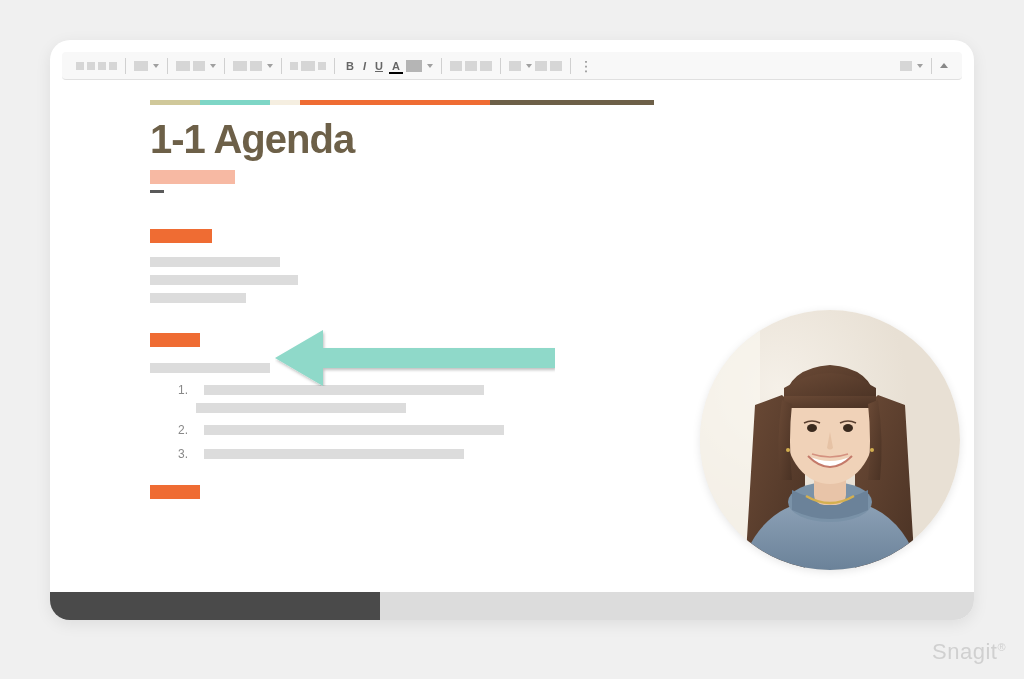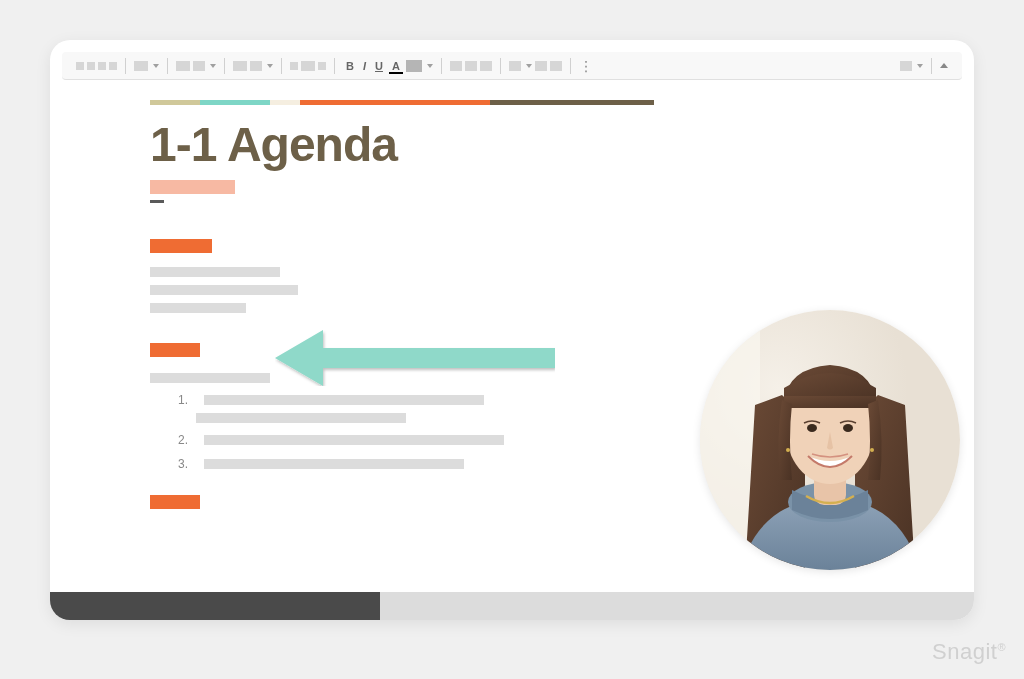--- a/index.html
+++ b/index.html
@@ -61,21 +61,21 @@
     .stripe-seg { height: 5px; }
     .s1 { width: 50px; background: #d0c89a; }
     .s2 { width: 70px; background: #7ed6c6; }
     .s3 { width: 30px; background: #f5eee0; }
     .s4 { width: 190px; background: #ef6c33; }
     .s5 { width: 164px; background: #6d6048; }
     
     .doc-title {
       margin-left: 100px;
       margin-top: 12px;
-      font-size: 48px;
+      font-size: 40px;
       font-weight: 900;
       color: #6d6048;
       letter-spacing: -1px;
       font-family: 'Arial Black', Arial, sans-serif;
     }
     
     .highlight-block { margin-left: 100px; margin-top: 8px; width: 85px; height: 14px; background: #f7b9a3; }
     .small-dash { margin-left: 100px; margin-top: 6px; width: 14px; height: 3px; background: #5a5a5a; }
     
     .orange-block { margin-left: 100px; width: 62px; height: 14px; background: #ef6c33; margin-top: 36px; }

